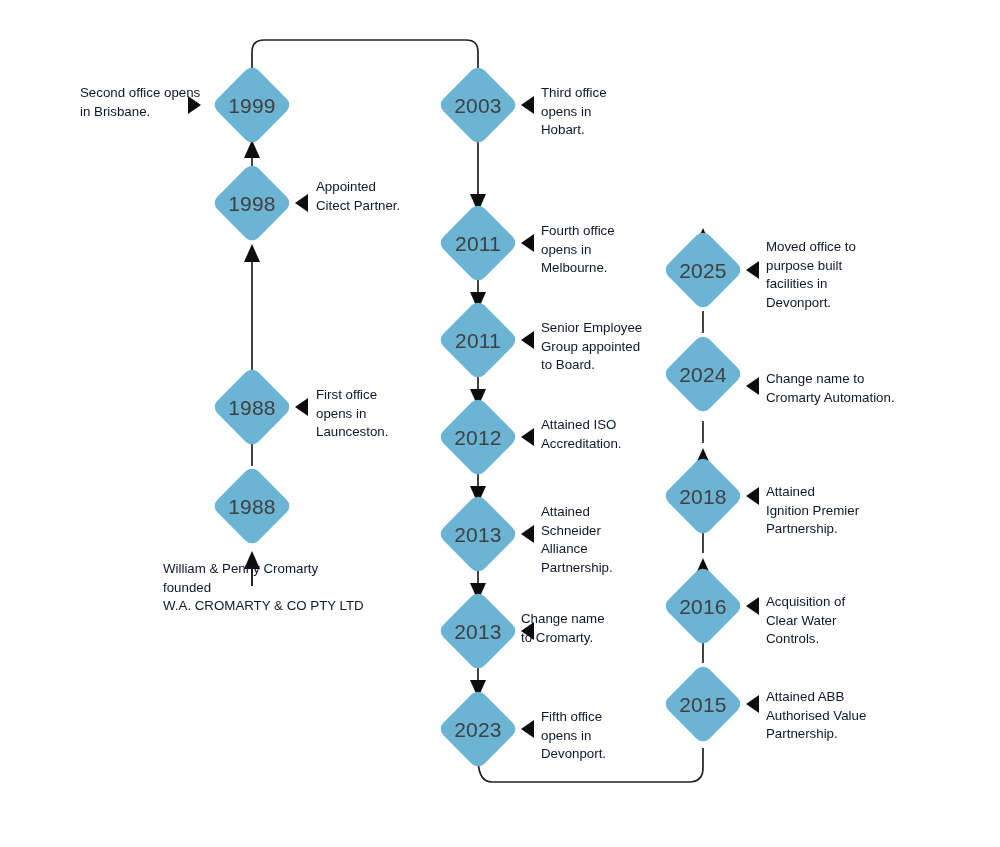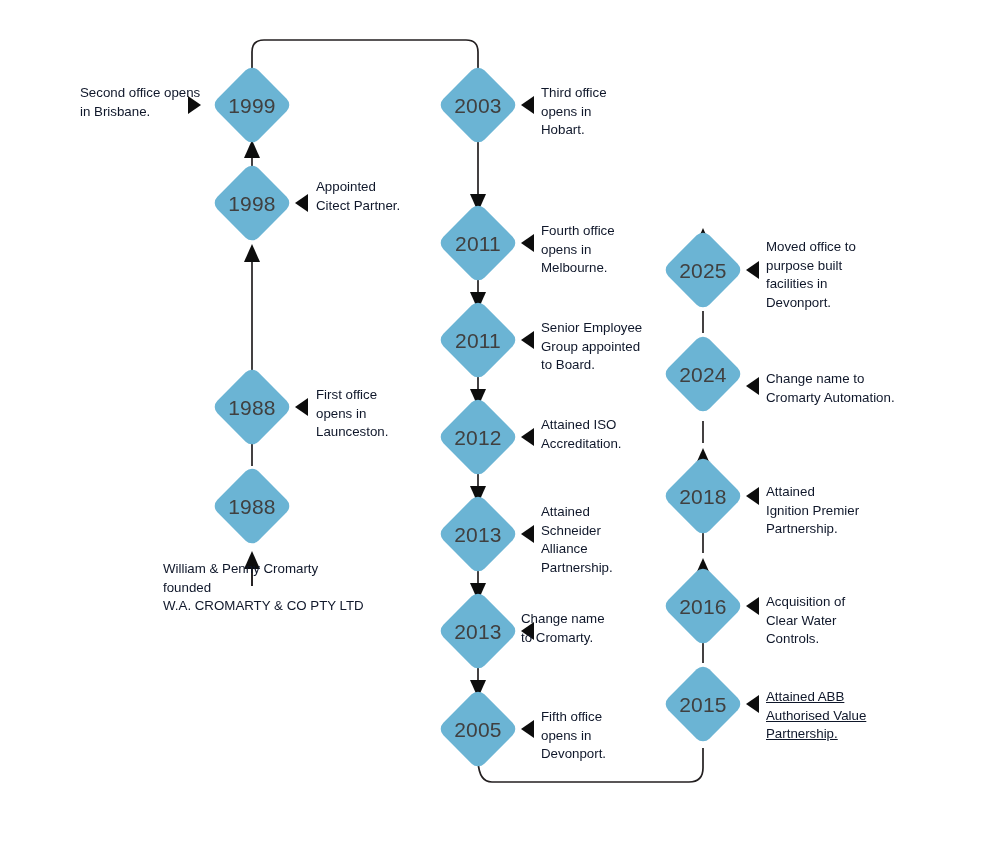--- a/index.html
+++ b/index.html
@@ -216,21 +216,21 @@
   <div class="node" style="left:478px; top:631px;">
     <div class="dia"></div>
     <div class="yr">2013</div>
   </div>
   <div class="marker pt-left" style="left:521px; top:622px;"></div>
   <div class="label right" style="left:509px; top:610px; width:150px;margin-left:12px;">Change name
 to Cromarty.</div>
 
   <div class="node" style="left:478px; top:729px;">
     <div class="dia"></div>
-    <div class="yr">2005</div>
+    <div class="yr">2023</div>
   </div>
   <div class="marker pt-left" style="left:521px; top:720px;"></div>
   <div class="label right" style="left:541px; top:708px; width:150px;">Fifth office
 opens in
 Devonport.</div>
 
   <div class="node" style="left:703px; top:270px;">
     <div class="dia"></div>
     <div class="yr">2025</div>
   </div>
@@ -264,17 +264,17 @@
   <div class="marker pt-left" style="left:746px; top:597px;"></div>
   <div class="label right" style="left:766px; top:593px; width:170px;">Acquisition of
 Clear Water
 Controls.</div>
 
   <div class="node" style="left:703px; top:704px;">
     <div class="dia"></div>
     <div class="yr">2015</div>
   </div>
   <div class="marker pt-left" style="left:746px; top:695px;"></div>
-  <div class="label right" style="left:766px; top:688px; width:180px;text-decoration:underline;">Attained ABB
+  <div class="label right" style="left:766px; top:688px; width:180px;">Attained ABB
 Authorised Value
 Partnership.</div>
 
 </div>
 
 </body></html>

